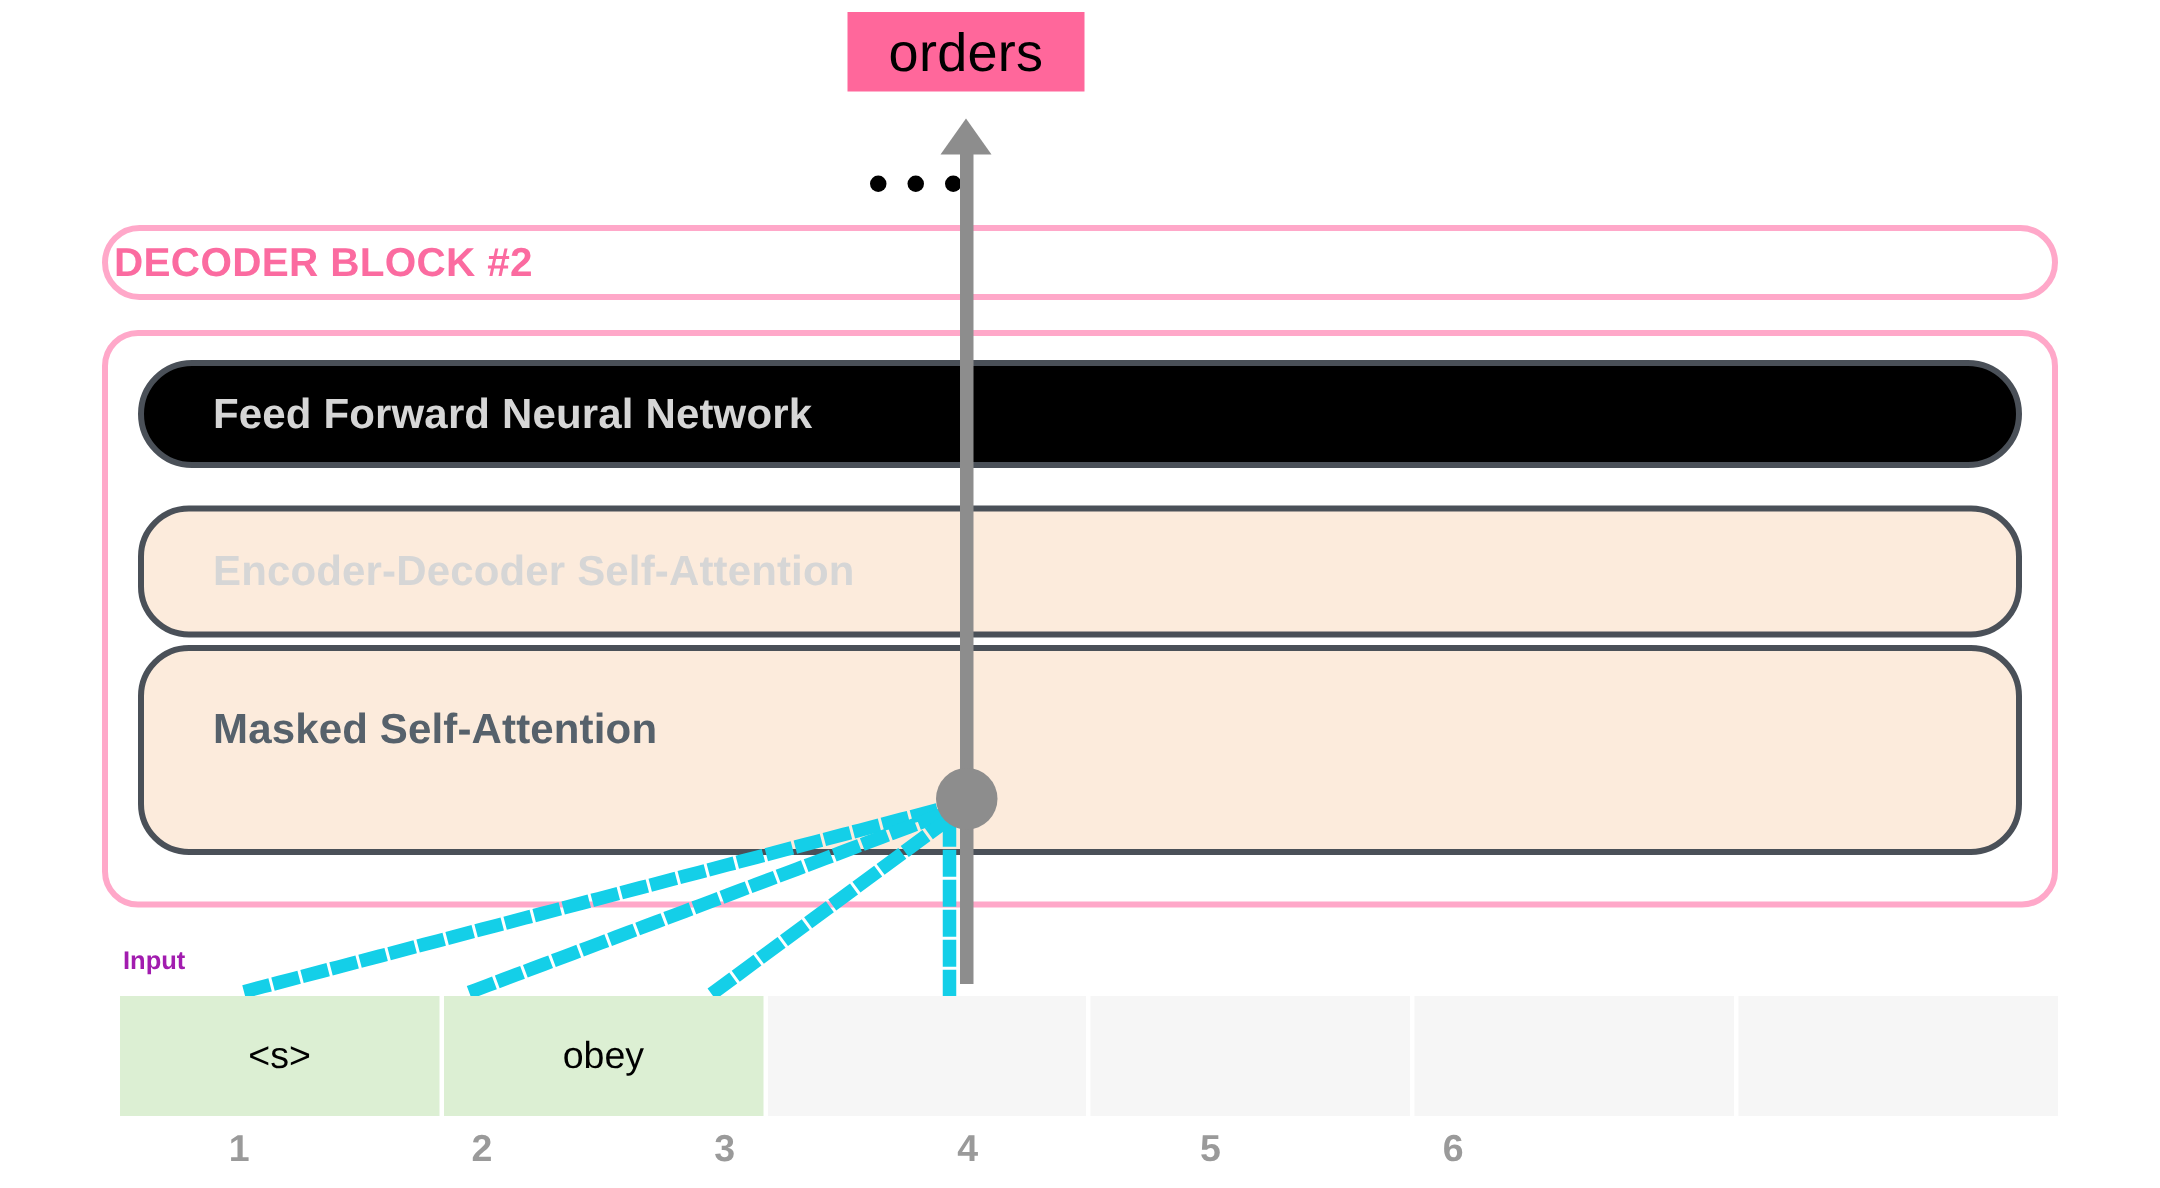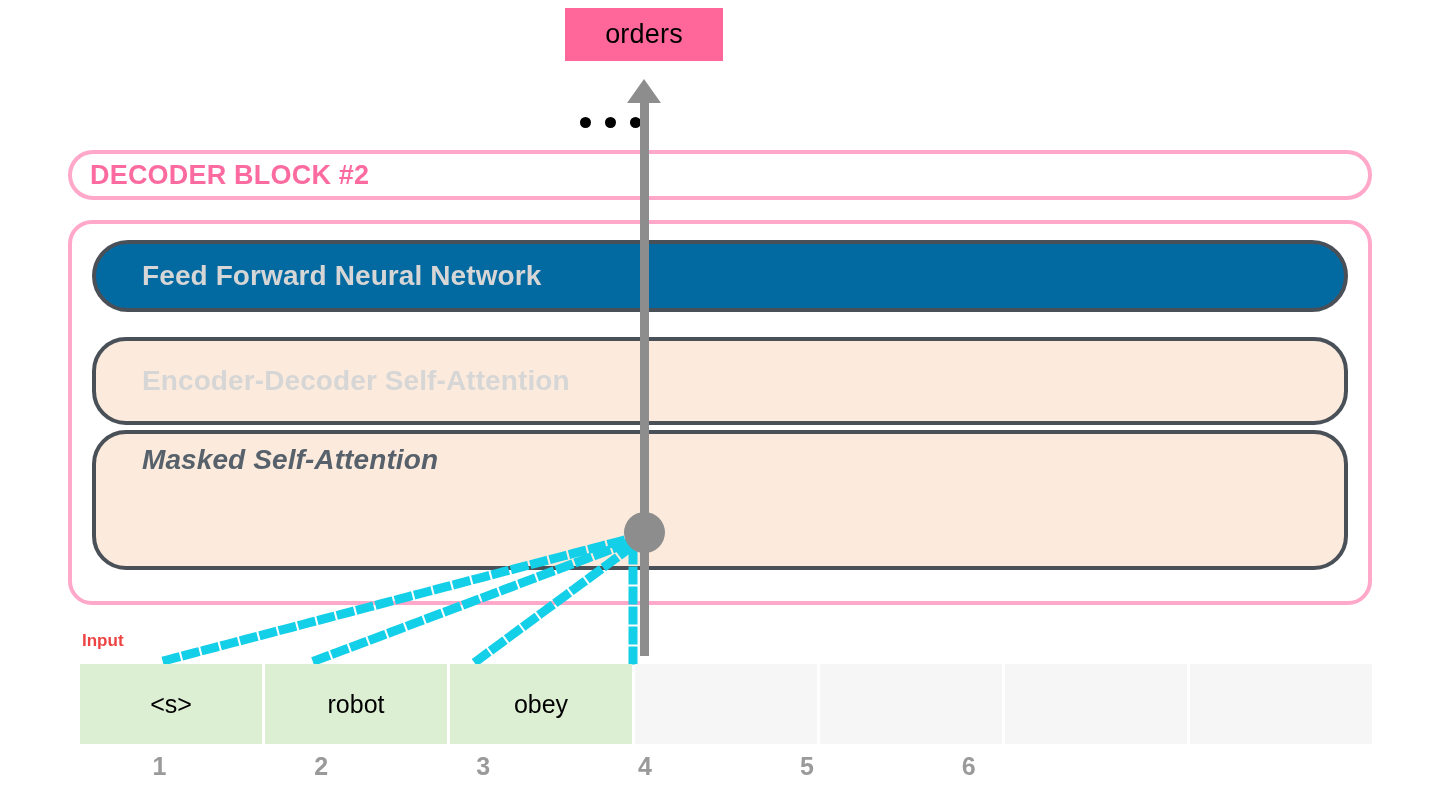--- a/index.html
+++ b/index.html
@@ -25,21 +25,21 @@
     position: absolute;
     left: 565px;
     top: 8px;
     width: 158px;
     height: 53px;
     background: #ff679b;
     display: flex;
     align-items: center;
     justify-content: center;
     color: #000000;
-    font-size: 27px;
+    font-size: 36px;
     font-family: "Liberation Sans", sans-serif;
     letter-spacing: .2px;
   }
 
   
   .ellipsis {
     position: absolute;
     left: 580px;
     top: 117px;
     display: flex;
@@ -60,21 +60,21 @@
     top: 150px;
     width: 1304px;
     height: 50px;
     border: 4px solid #ffa8c9;
     border-radius: 26px;
     box-sizing: border-box;
     display: flex;
     align-items: center;
   }
   .block-header-label {
-    margin-left: 18px;
+    margin-left: 4px;
     color: #fb6ba0;
     font-size: 27px;
     font-weight: bold;
     letter-spacing: .2px;
   }
 
   
   .block-body {
     position: absolute;
     left: 68px;
@@ -99,38 +99,37 @@
   .sublayer .sublayer-label {
     margin-left: 46px;
     font-size: 28px;
     font-weight: bold;
     letter-spacing: .1px;
   }
   .sublayer.ffnn {
     top: 240px;
     height: 72px;
     border-radius: 36px;
-    background: #0369a1;
+    background: #000000;
   }
   .sublayer.encdec {
     top: 337px;
     height: 88px;
     border-radius: 34px;
     background: #fcebdc;
   }
   .sublayer.masked {
     top: 430px;
     height: 140px;
     border-radius: 34px;
     background: #fcebdc;
     align-items: flex-start;
   }
   .sublayer.masked .sublayer-label {
-    margin-top: 10px;
-    font-style: italic;
+    margin-top: 36px;
   }
   .label-dim  { color: #d6d6d6; }
   .label-dark { color: #56616b; }
 
   
   .flow-shaft {
     position: absolute;
     left: 640px;
     top: 96px;
     width: 9px;
@@ -166,21 +165,21 @@
     pointer-events: none;
   }
 
   
   .input-label {
     position: absolute;
     left: 82px;
     top: 631px;
     font-size: 17px;
     font-weight: bold;
-    color: #ef4444;
+    color: #a21caf;
   }
 
   
   .token-strip {
     position: absolute;
     left: 80px;
     top: 664px;
     width: 1292px;
     height: 80px;
     display: flex;
@@ -263,23 +262,20 @@
 
   <div class="flow-shaft"></div>
   <div class="flow-arrowhead"></div>
   <div class="flow-node"></div>
 
   <div class="input-label">Input</div>
 
   <div class="token-strip">
     <div class="token-cell filled">
       <span>&lt;s&gt;</span>
-    </div>
-    <div class="token-cell filled">
-      <span>robot</span>
     </div>
     <div class="token-cell filled">
       <span>obey</span>
     </div>
     <div class="token-cell empty">
       <span></span>
     </div>
     <div class="token-cell empty">
       <span></span>
     </div>

